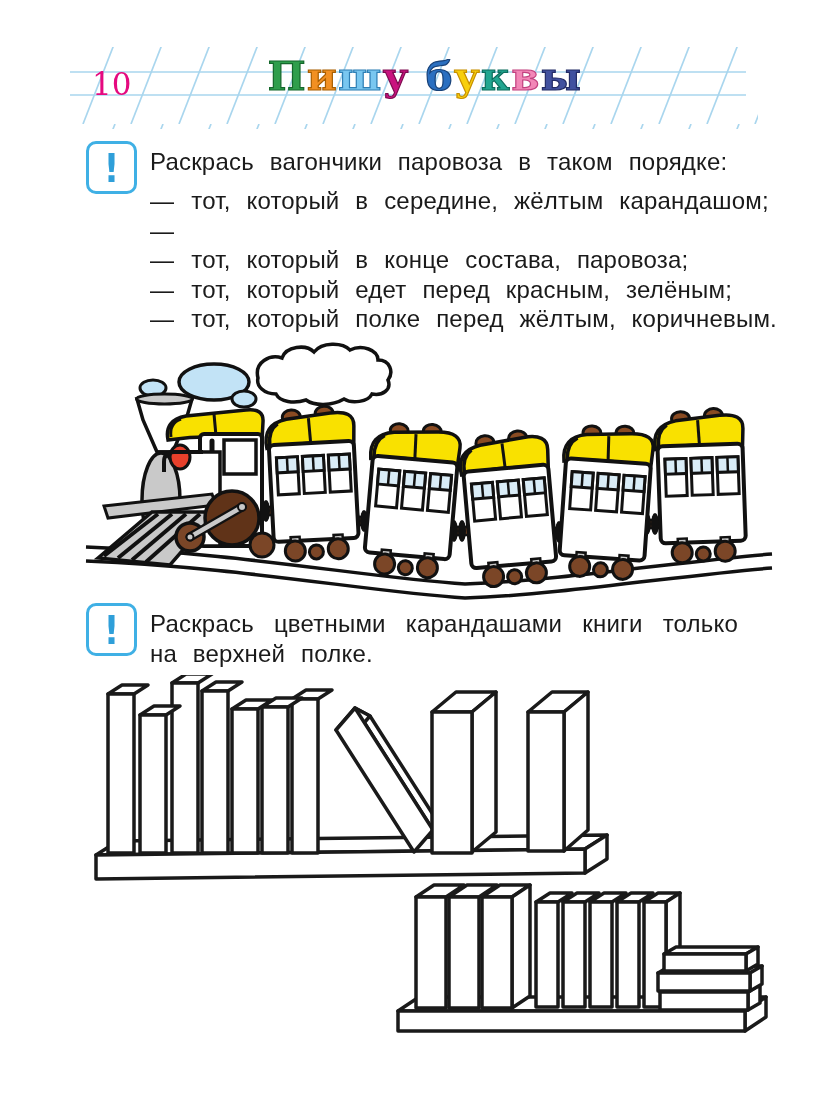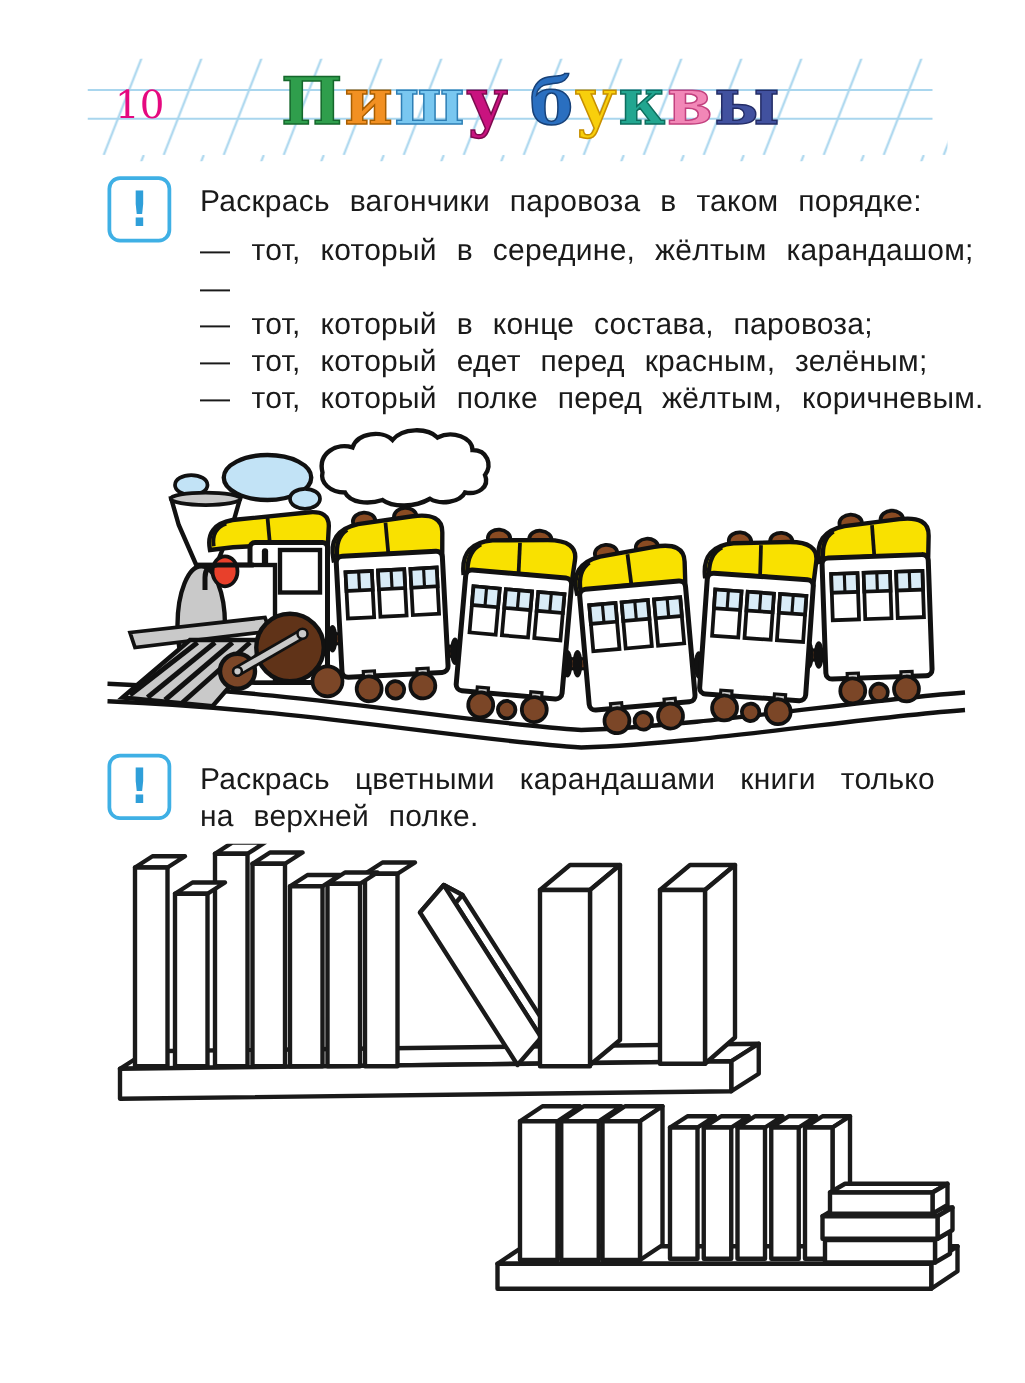--- a/index.html
+++ b/index.html
@@ -5,31 +5,31 @@
   html,body{margin:0;padding:0;background:#fff;}
   .page{position:relative;width:820px;height:1106px;background:#fff;overflow:hidden;
         font-family:"Liberation Sans",sans-serif;color:#1a1a1a;}
 
   
   .header-band{position:absolute;left:70px;top:42px;width:690px;height:92px;}
   .page-number{position:absolute;left:92px;top:66px;font-family:"DejaVu Serif","Liberation Serif",serif;
                font-weight:normal;font-size:31px;color:var(--page-number);}
   .page-title{position:absolute;left:30px;right:0;top:56px;text-align:center;
               font-family:"DejaVu Serif","Liberation Serif",serif;font-weight:bold;
-              font-size:52px;letter-spacing:1.5px;line-height:1;}
+              font-size:40px;letter-spacing:1.5px;line-height:1;}
 
   
   .ex{position:absolute;display:flex;align-items:flex-start;}
   #ex1{left:86px;top:141px;}
   #ex2{left:86px;top:603px;}
   .badge{flex:none;width:45px;height:47px;border:3.5px solid var(--badge-border);border-radius:10px;
          background:#fff;display:flex;align-items:center;justify-content:center;}
   .badge-mark{font-family:"DejaVu Sans","Liberation Sans",sans-serif;font-weight:bold;font-size:34px;
               color:var(--badge-mark);line-height:1;transform:scaleY(1.15);}
-  .ex-body{margin-left:23px;padding-top:2px;}
+  .ex-body{margin-left:13px;padding-top:2px;}
   .intro{margin:4px 0 0 0;font-size:24px;line-height:30px;word-spacing:9px;letter-spacing:0.2px;}
   .items{margin-top:9px;}
   .item{display:flex;font-size:24px;line-height:29.5px;word-spacing:9px;white-space:nowrap;letter-spacing:0.2px;}
   .item .dash{margin-right:17px;}
   #ex2 .intro{width:588px;text-align:justify;}
 
   
   .c-roof{fill:var(--roof);}  .c-glass{fill:var(--window-glass);}
   .c-wheel{fill:var(--wheels);} .c-drive{fill:var(--drive-wheel);}
   .c-smoke{fill:var(--smoke);} .c-lamp{fill:var(--lamp);}

